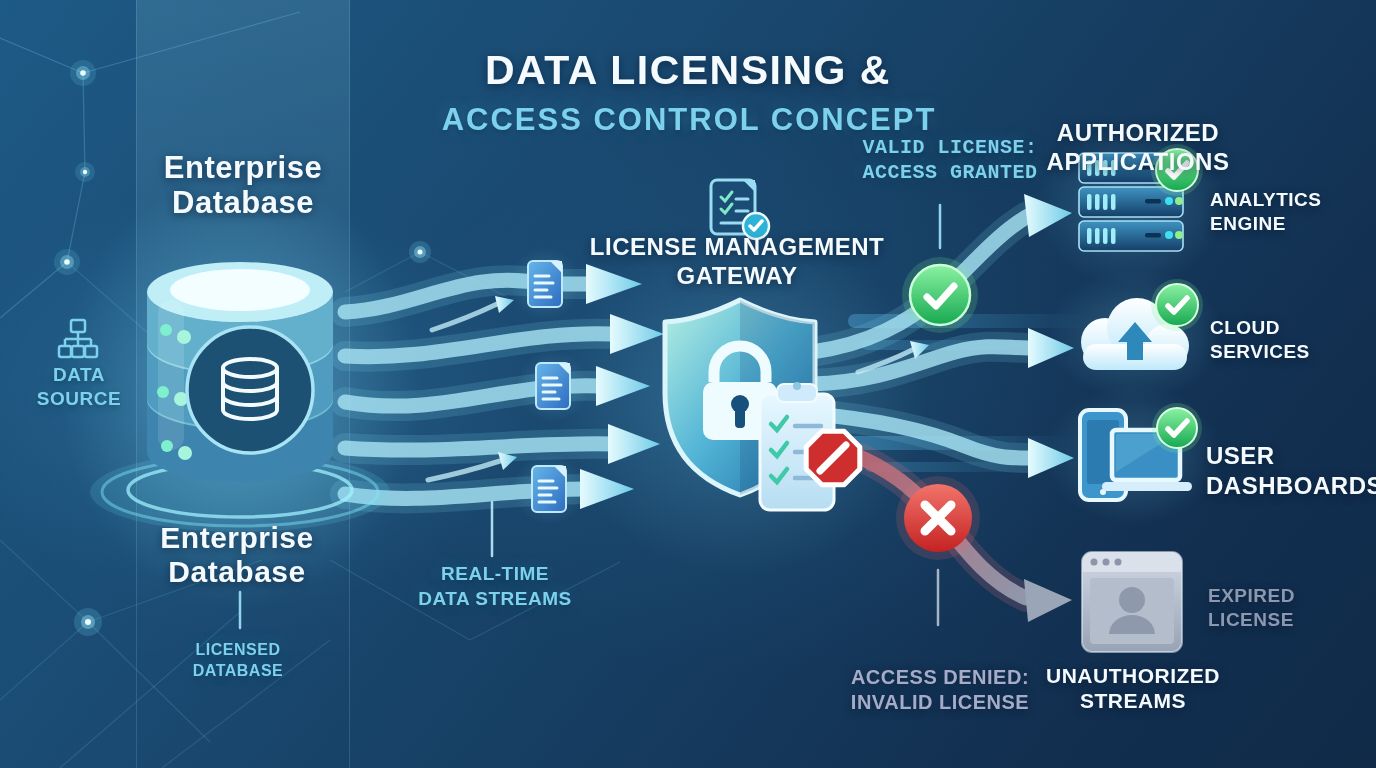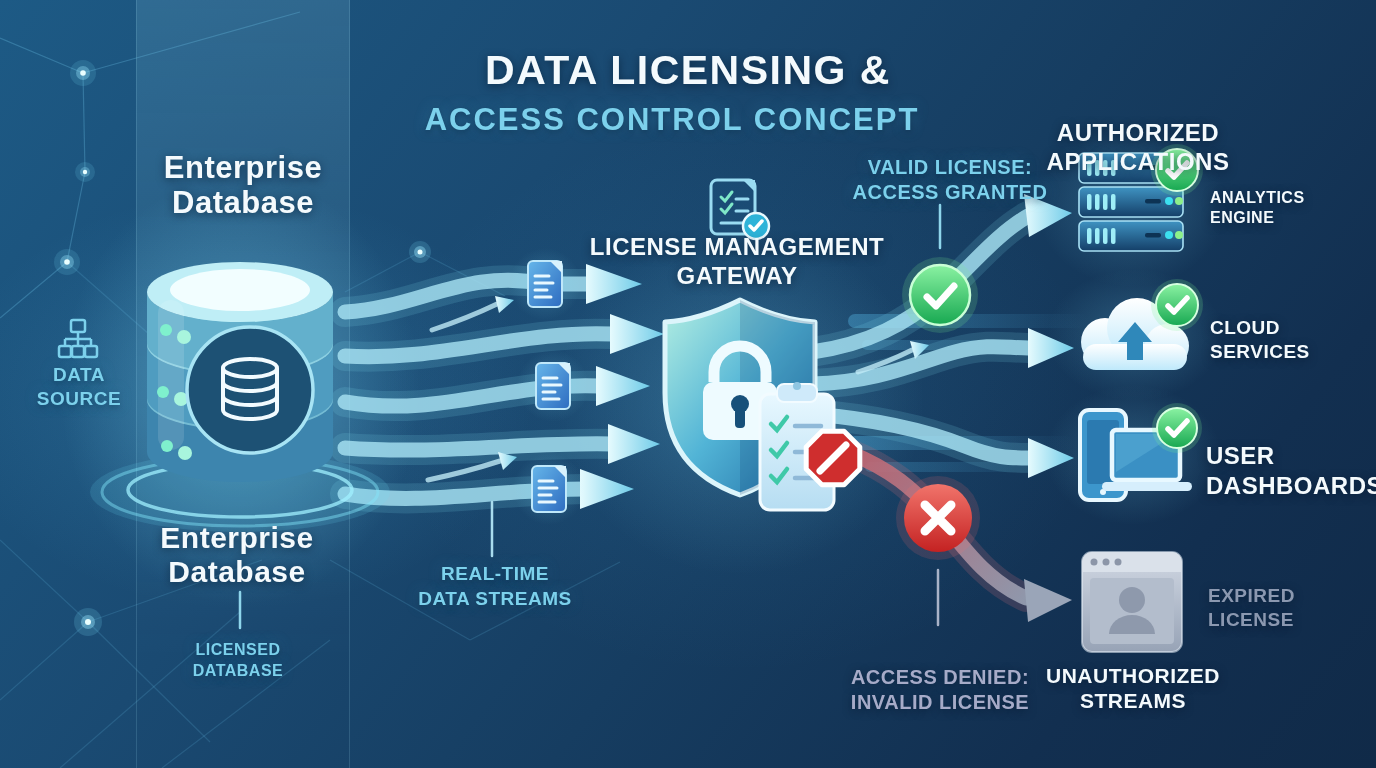--- a/index.html
+++ b/index.html
@@ -24,31 +24,31 @@
   .net2{stroke:#6cc4e8;stroke-opacity:.18;stroke-width:1.2;}
   .tick{stroke-width:2.5;stroke-linecap:round;}
   .lbl{position:absolute;transform:translateX(-50%);text-align:center;white-space:pre-line;
     font-weight:700;color:#f4fafd;letter-spacing:.5px;line-height:1.2;
     text-shadow:0 2px 8px rgba(2,20,40,.55);}
   .lbl.la{transform:none;text-align:left;}
   .cyan{color:#7cd1ec;text-shadow:0 0 14px rgba(80,190,235,.35),0 2px 6px rgba(2,20,40,.5);}
   .muted1{color:#8b98b0;}
   .muted2{color:#a6abc8;}
   .t1{left:688px;top:46px;font-size:41px;letter-spacing:1.5px;}
-  .t2{left:672px;top:101px;font-size:31px;letter-spacing:2px;}
+  .t2{left:689px;top:101px;font-size:31px;letter-spacing:2px;}
   .entTop{left:243px;top:150px;font-size:31px;line-height:1.13;}
   .dataSource{left:79px;top:363px;font-size:19px;line-height:1.25;}
   .entBottom{left:237px;top:521px;font-size:30px;line-height:1.13;}
   .licensed{left:238px;top:640px;font-size:16px;line-height:1.3;}
   .realtime{left:495px;top:562px;font-size:19px;line-height:1.3;}
   .gw{left:737px;top:233px;font-size:24px;}
   .authsrv{left:741px;top:504px;font-size:24px;}
-  .valid{left:950px;top:155px;font-size:20px;line-height:1.25;}
+  .valid{left:950px;top:135px;font-size:20px;line-height:1.25;font-family:Liberation Mono, monospace;}
   .authapps{left:1138px;top:71px;font-size:24px;margin-top:48px;}
-  .analytics{left:1210px;top:188px;font-size:16px;line-height:1.25;}
+  .analytics{left:1210px;top:188px;font-size:19px;line-height:1.25;}
   .cloudl{left:1210px;top:316px;font-size:19px;line-height:1.25;}
   .dashl{left:1206px;top:441px;font-size:24px;line-height:1.25;}
   .expired{left:1208px;top:584px;font-size:19px;line-height:1.25;}
   .unauth{left:1133px;top:663px;font-size:21px;}
   .denied{left:940px;top:633px;font-size:20px;line-height:1.25;margin-top:32px;}
 </style>
 </head>
 <body>
 
 <div class="canvas">

